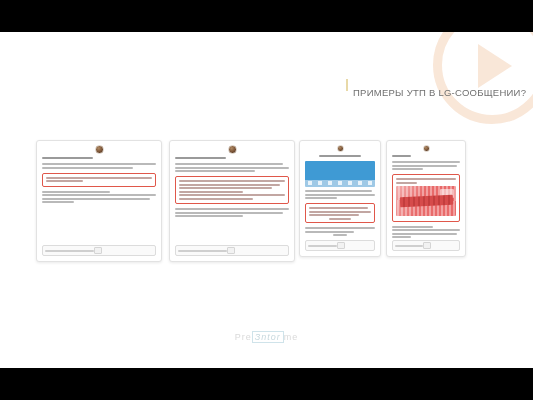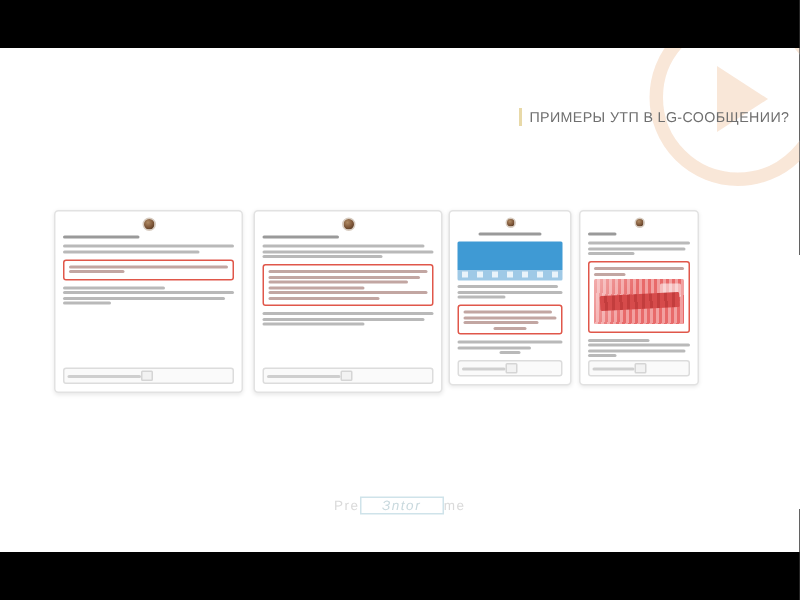--- a/index.html
+++ b/index.html
@@ -63,20 +63,21 @@
     width: 2px; height: 12px;
     background: #e8d9a8;
     flex: 0 0 auto;
   }
   .slide-title {
     font-size: 9.5px;
     letter-spacing: .25px;
     color: #6f6f6f;
     white-space: nowrap;
     font-weight: 400;
+    margin-top: 15px;
   }
 
   
   .cards-row {
     position: absolute;
     left: 36px; top: 108px;
     width: 430px; height: 125px;
     z-index: 5;
   }
 
@@ -204,21 +205,21 @@
     left: 0; right: 0; top: 300px;
     text-align: center;
     font-size: 9px;
     color: #dadada;
     letter-spacing: 1px;
     z-index: 3;
     user-select: none;
   }
   .footer-watermark .boxed {
     border: 1px solid #cfe3ea;
-    padding: 0 14px;
+    padding: 0 2px;
     color: #c9d9de;
     font-style: italic;
   }
 </style>
 </head>
 <body>
 
 <div class="slide-frame">
 
   <div class="letterbox-top"></div>

